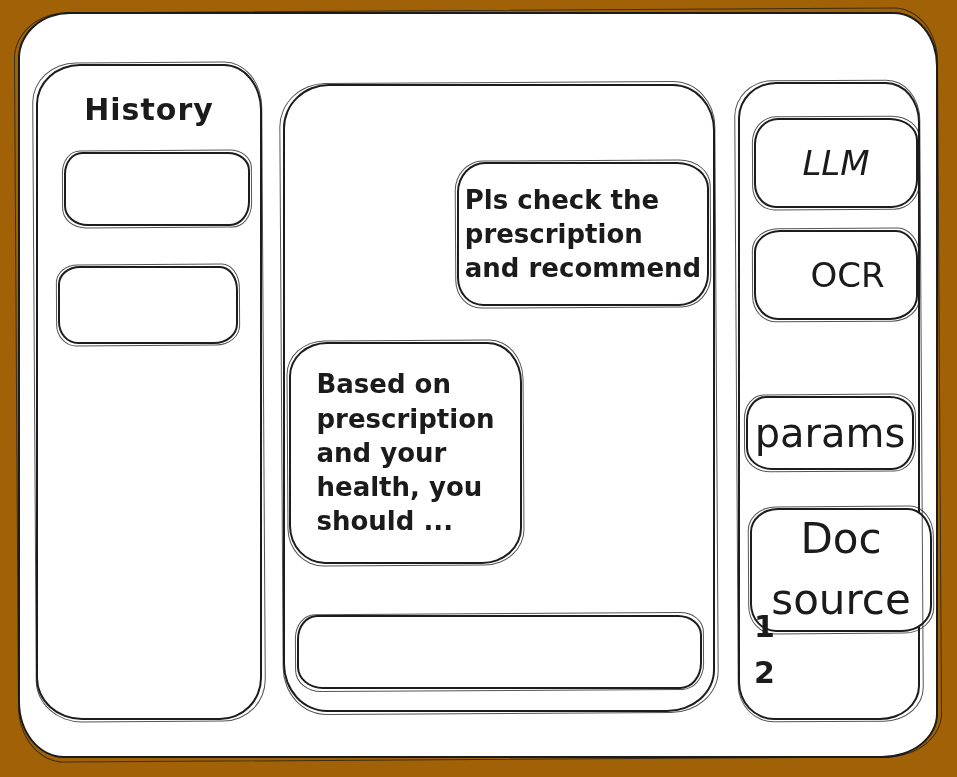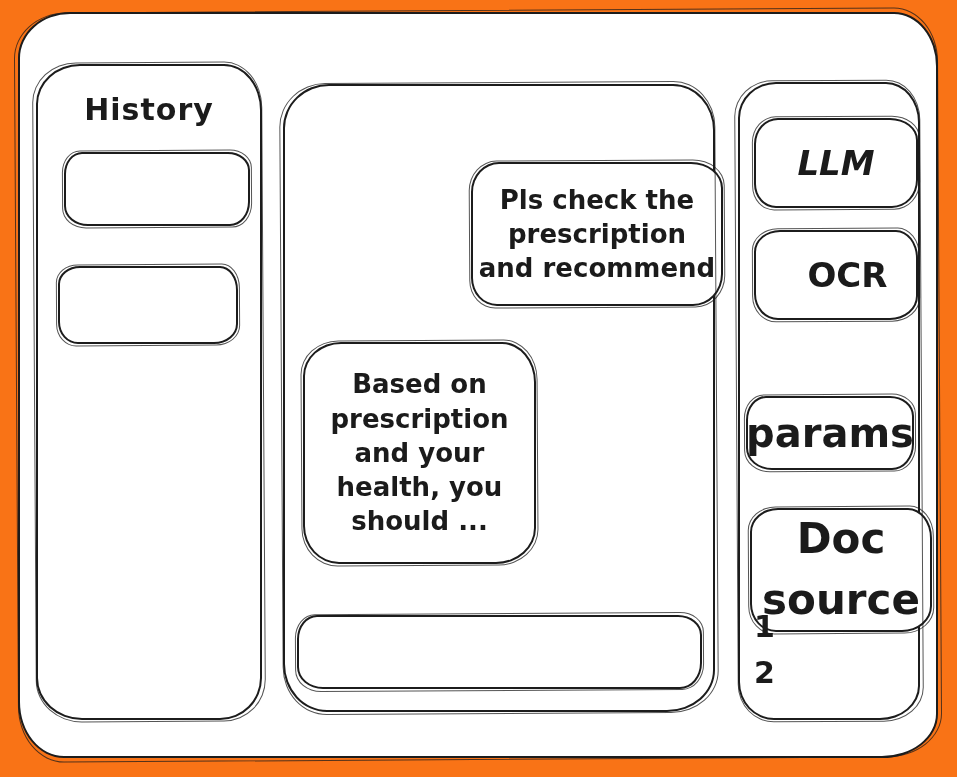--- a/index.html
+++ b/index.html
@@ -1,20 +1,20 @@
 <!DOCTYPE html>
 <html><head>
 <meta charset="utf-8">
 <style>
   html, body { margin: 0; padding: 0; background: #ffffff; }
   #stage {
     position: relative;
     width: 957px;
     height: 777px;
-    background: #f97316;
+    background: #a16207;
     font-family: "DejaVu Sans", sans-serif;
     color: #1b1b1b;
     overflow: hidden;
   }
   
   .sketch {
     position: absolute;
     box-sizing: border-box;
     border: 2.6px solid #1c1c1c;
     background: #ffffff;
@@ -51,27 +51,26 @@
 
   .hist-box1 { left: 26px; top: 86px;  width: 186px; height: 74px;
                border-radius: 18px 22px 20px 24px / 22px 18px 24px 20px; cursor: pointer; }
   .hist-box2 { left: 20px; top: 200px; width: 180px; height: 78px;
                border-radius: 22px 18px 24px 20px / 18px 24px 20px 22px; cursor: pointer; }
 
   .bubble {
     display: flex;
     align-items: center;
     justify-content: center;
-    text-align: center;
+    text-align: left;
     font-size: 26px;
     font-weight: 700;
     line-height: 1.32;
     white-space: pre-line;
     padding: 8px 5px;
-    margin-left: 14px;
   }
   .bubble-user { left: 172px; top: 76px;  width: 252px; height: 144px;
                  border-radius: 28px 32px 30px 26px / 30px 26px 32px 28px; }
   .bubble-bot  { left: 4px;   top: 256px; width: 233px; height: 222px;
                  border-radius: 38px 34px 40px 36px / 34px 40px 36px 38px; }
 
   .input-bar { left: 12px; top: 529px; width: 405px; height: 74px;
                border-radius: 20px 24px 22px 26px / 24px 20px 26px 22px; }
   .input-bar input {
     position: absolute;
@@ -84,21 +83,21 @@
     font-size: 24px;
     font-weight: 700;
     color: #1b1b1b;
   }
 
   .tool-btn {
     display: flex;
     align-items: center;
     justify-content: center;
     text-align: center;
-    font-weight: 700;
+    font-weight: 400;
     white-space: pre-line;
     cursor: pointer;
   }
   .btn-llm    { left: 14px; top: 34px;  width: 164px; height: 90px;  font-size: 34px;
                 border-radius: 24px 28px 26px 22px / 26px 22px 28px 24px; font-style: italic; }
   .btn-ocr    { left: 14px; top: 146px; width: 164px; height: 90px;  font-size: 34px;
                 border-radius: 26px 22px 28px 24px / 22px 28px 24px 26px; padding-left: 23px; }
   .btn-params { left: 6px;  top: 312px; width: 168px; height: 74px;  font-size: 40px;
                 border-radius: 20px 24px 22px 26px / 24px 20px 26px 22px; }
   .btn-doc    { left: 10px; top: 424px; width: 182px; height: 124px; font-size: 42px;

